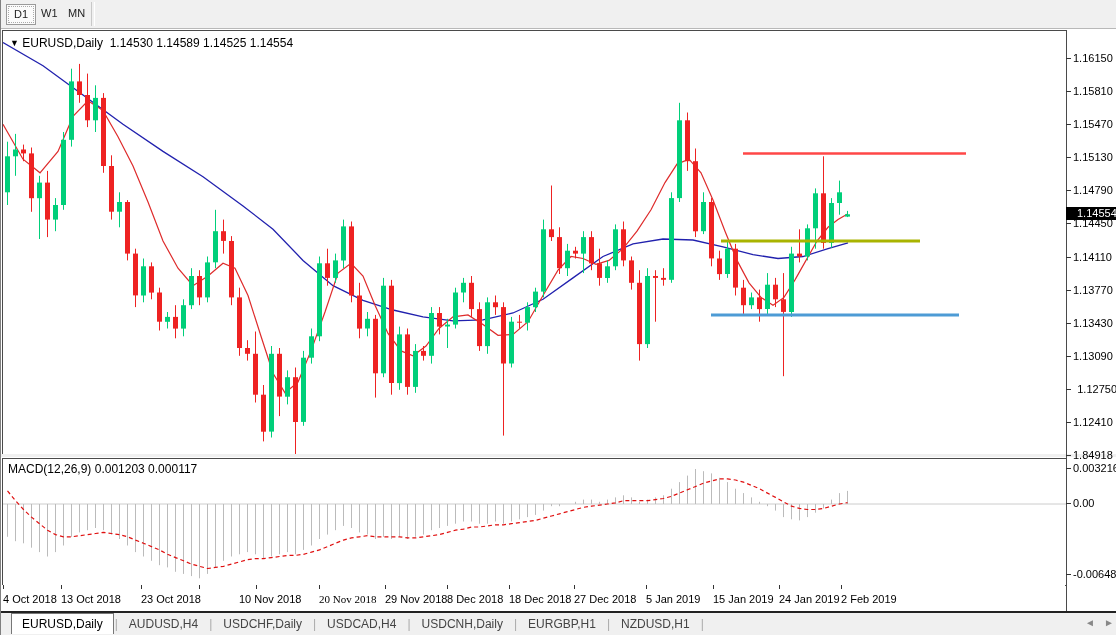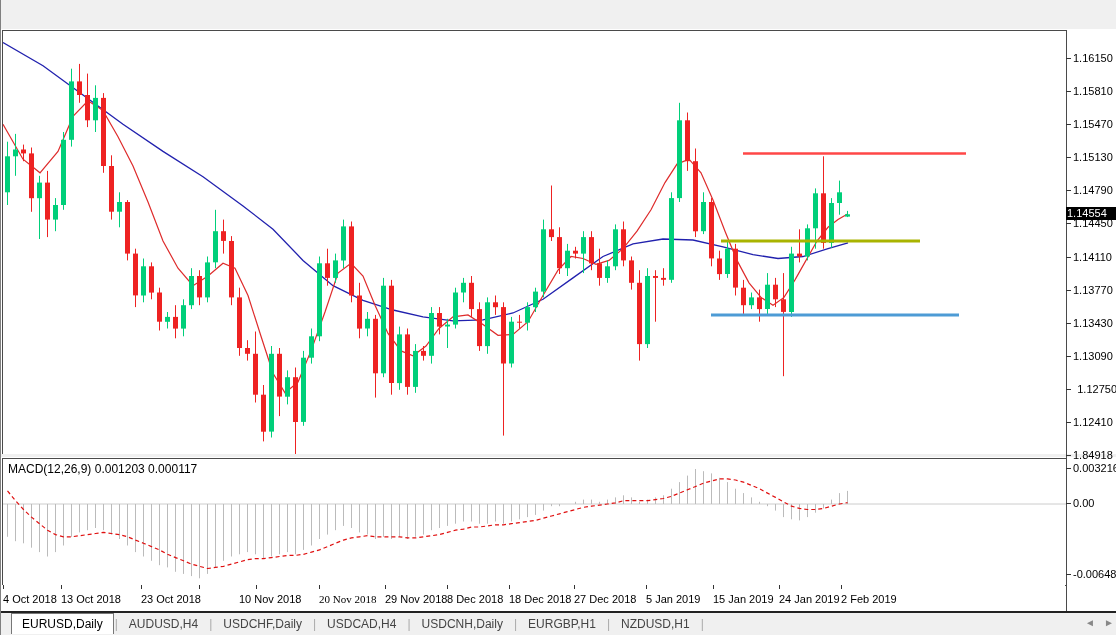--- a/index.html
+++ b/index.html
@@ -21,38 +21,44 @@
   .macdplot{position:absolute;left:1px;top:458px;width:1063px;height:126px;
         border:1px solid #4a4a4a;background:#fff;}
   .splitgap{position:absolute;left:0;top:454px;width:1116px;height:3px;background:#f0f0f0;}
   .vaxis-line{position:absolute;left:1065px;top:30px;width:1px;height:581px;background:#4a4a4a;}
   .hdr{position:absolute;left:9px;top:36px;font-size:12px;color:#000;white-space:pre;}
   .hdr .tri{font-size:9px;position:relative;top:-1px;}
   .macd-hdr{position:absolute;left:7px;top:462px;font-size:12px;color:#000;white-space:pre;}
   .ptick{position:absolute;font-size:11px;color:#000;left:1072px;width:44px;}
   .ptick-dash{position:absolute;left:1065px;width:5px;height:1px;background:#333;}
   .badge{position:absolute;left:1065px;width:51px;height:13px;background:#000;color:#fff;
-         font-size:11px;line-height:13px;padding-left:1px;box-sizing:border-box;}
+         font-size:11px;line-height:13px;padding-left:11px;box-sizing:border-box;}
   .dstrip{position:absolute;left:0;top:585px;width:1064px;height:26px;background:#fff;}
   .dlabel{position:absolute;top:8px;font-size:11px;color:#000;white-space:nowrap;}
   .dtick{position:absolute;top:0;width:1px;height:4px;background:#333;}
   .bottomline{position:absolute;left:0;top:611px;width:1116px;height:2px;background:#222;}
   
   .tabbar{position:absolute;left:0;top:613px;width:1116px;height:22px;background:#f0f0f0;
           font-size:12px;color:#444;}
   .tab{position:relative;display:inline-block;padding:3px 10px 3px 10px;cursor:default;}
   .tab.active{background:#fff;border:1px solid #777;border-bottom:none;color:#000;margin-left:10px;}
   .tab-sep{display:inline-block;color:#aaa;padding:0 1px;}
   .tab-scroll{position:absolute;top:4px;font-size:10px;color:#888;cursor:default;}
 </style>
 </head>
 <body>
 
 <div class="app">
 
+  <div class="toolbar">
+    <span class="tfbtn active" style="left:5px;">D1</span>
+    <span class="tfbtn" style="left:33px;">W1</span>
+    <span class="tfbtn" style="left:60px;">MN</span>
+    <span class="tb-sep"></span>
+  </div>
 
   <div class="chart-bg"></div>
 
   <svg class="plot" id="price-svg" viewBox="0 0 1063 423">
       <polyline points="0,11.5 40,34.8 80,64.0 120,93.2 160,120.4 200,145.7 240,174.9 270,198.3 300,229.4 330,254.7 360,269.3 390,279.0 420,285.9 450,289.8 480,288.8 510,282.0 540,268.3 570,246.9 600,225.5 630,212.9 660,208.0 690,209.0 720,215.8 750,223.6 775,227.5 800,225.5 825,217.7 845,211.9" fill="none" stroke="#2121AE" stroke-width="1.3"></polyline>
       <polyline points="0,93.2 20,128.2 37,141.8 55,120.4 70,85.4 85,69.8 100,79.6 115,105.8 130,135.0 145,171.0 160,210.0 175,237.2 190,254.7 205,245.0 220,232.3 232,237.2 245,264.5 258,305.3 270,342.3 282,361.8 295,351.1 308,319.9 322,281.0 335,242.1 348,232.3 360,245.0 372,274.2 385,302.4 398,319.9 410,324.8 423,315.0 436,297.5 450,285.9 465,283.9 480,293.6 495,304.3 510,303.4 525,290.7 540,264.5 555,239.2 568,225.5 580,227.5 593,233.3 606,229.4 620,217.7 634,200.2 648,178.8 662,151.6 674,133.1 686,128.2 698,141.8 710,169.1 722,200.2 734,229.4 746,251.8 758,266.4 770,274.2 781,266.4 792,248.9 803,229.4 814,210.0 825,196.3 835,188.6 845,182.7" fill="none" stroke="#DE2B2B" stroke-width="1.2"></polyline>
       <line x1="4.5" y1="110.7" x2="4.5" y2="174.0" stroke="#00CF7A" stroke-width="1"></line>
       <rect x="2.0" y="125.3" width="5" height="36.0" fill="#00CF7A"></rect>
       <line x1="12.5" y1="102.9" x2="12.5" y2="144.8" stroke="#00CF7A" stroke-width="1"></line>
       <rect x="10.0" y="118.5" width="5" height="6.8" fill="#00CF7A"></rect>
@@ -374,20 +380,21 @@
       <line x1="804.5" y1="45" x2="804.5" y2="58.1" stroke="#BBBBBB" stroke-width="1"></line>
       <line x1="812.5" y1="45" x2="812.5" y2="53.7" stroke="#BBBBBB" stroke-width="1"></line>
       <line x1="820.5" y1="45" x2="820.5" y2="49.4" stroke="#BBBBBB" stroke-width="1"></line>
       <line x1="828.5" y1="45" x2="828.5" y2="40.6" stroke="#BBBBBB" stroke-width="1"></line>
       <line x1="836.5" y1="45" x2="836.5" y2="34.1" stroke="#BBBBBB" stroke-width="1"></line>
       <line x1="844.5" y1="45" x2="844.5" y2="31.9" stroke="#BBBBBB" stroke-width="1"></line>
       <polyline points="4.5,31.9 12.5,41.7 20.5,50.5 28.5,58.1 36.5,64.7 44.5,71.2 52.5,75.6 60.5,77.8 68.5,77.8 76.5,76.7 84.5,75.6 92.5,74.5 100.5,73.4 108.5,74.5 116.5,75.6 124.5,77.8 132.5,81.1 140.5,84.3 148.5,87.6 156.5,90.9 164.5,95.3 172.5,98.6 180.5,101.8 188.5,105.1 196.5,107.3 204.5,109.5 212.5,108.4 220.5,107.3 228.5,105.1 236.5,102.9 244.5,100.7 252.5,99.6 260.5,99.6 268.5,98.6 276.5,97.5 284.5,96.4 292.5,96.4 300.5,95.3 308.5,93.1 316.5,90.9 324.5,87.6 332.5,84.3 340.5,81.1 348.5,78.9 356.5,77.8 364.5,76.7 372.5,77.8 380.5,77.8 388.5,77.8 396.5,77.8 404.5,78.9 412.5,78.9 420.5,77.8 428.5,76.7 436.5,75.6 444.5,73.4 452.5,71.2 460.5,70.1 468.5,68.0 476.5,68.0 484.5,66.9 492.5,65.8 500.5,65.8 508.5,64.7 516.5,63.6 524.5,62.5 532.5,61.4 540.5,59.2 548.5,57.0 556.5,54.8 564.5,52.7 572.5,50.5 580.5,48.3 588.5,47.2 596.5,46.1 604.5,45.0 612.5,43.9 620.5,41.7 628.5,41.7 636.5,41.7 644.5,41.7 652.5,40.6 660.5,39.5 668.5,37.3 676.5,34.1 684.5,30.8 692.5,27.5 700.5,24.2 708.5,22.0 716.5,19.9 724.5,19.9 732.5,21.0 740.5,23.1 748.5,26.4 756.5,29.7 764.5,34.1 772.5,38.4 780.5,42.8 788.5,47.2 796.5,49.4 804.5,50.5 812.5,50.5 820.5,49.4 828.5,47.2 836.5,45.0 844.5,43.7" fill="none" stroke="#E01010" stroke-width="1.2" stroke-dasharray="4 3"></polyline>
     </svg>
   <div class="vaxis-line"></div>
 
+  <div class="hdr"><span class="tri">▼</span> <span>EURUSD,Daily</span>  <span>1.14530 1.14589 1.14525 1.14554</span></div>
 
   <div class="macd-hdr"><span>MACD(12,26,9)</span> <span>0.001203 0.000117</span></div>
 
   <div id="price-axis">
       <div class="ptick-dash" style="top: 58px;"></div>
       <div class="ptick" style="top: 52px;">1.16150</div>
       <div class="ptick-dash" style="top: 91px;"></div>
       <div class="ptick" style="top: 85px;">1.15810</div>
       <div class="ptick-dash" style="top: 124px;"></div>
       <div class="ptick" style="top: 118px;">1.15470</div>

